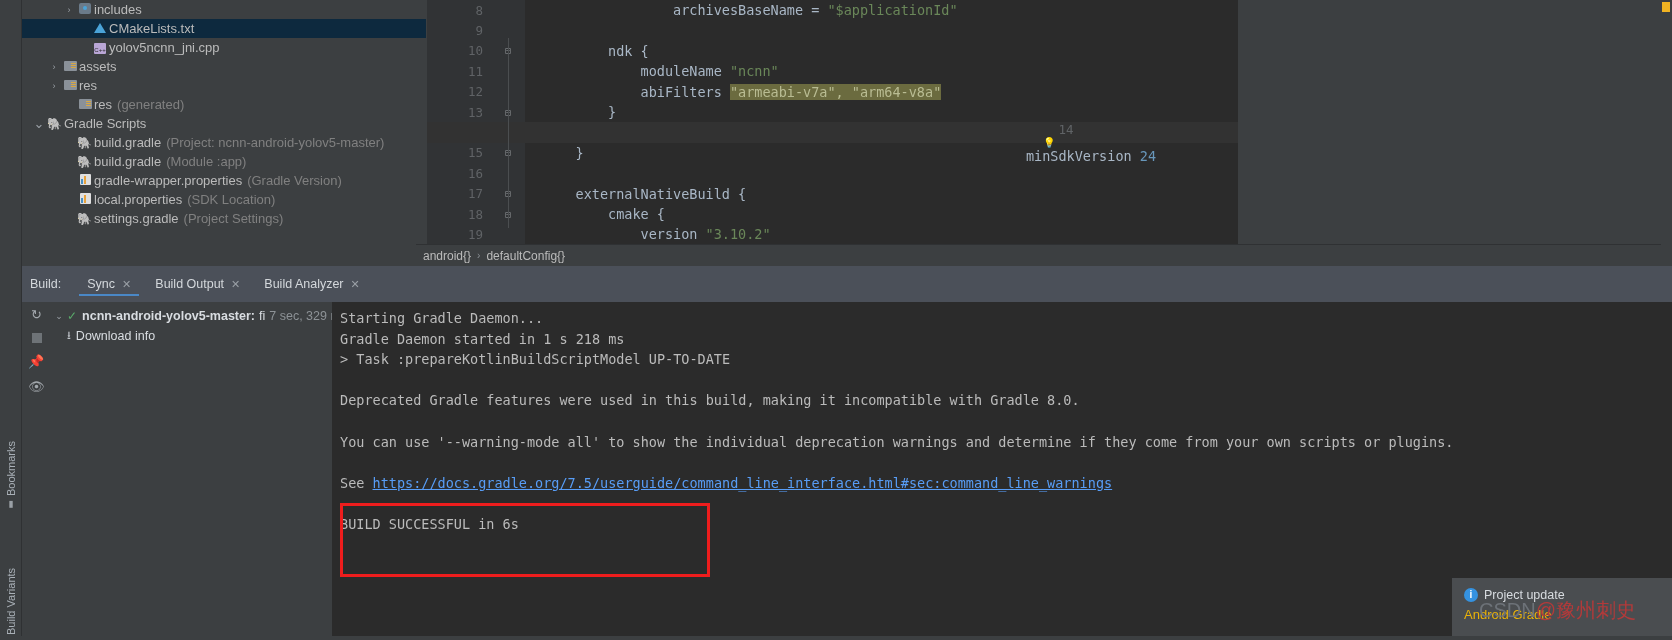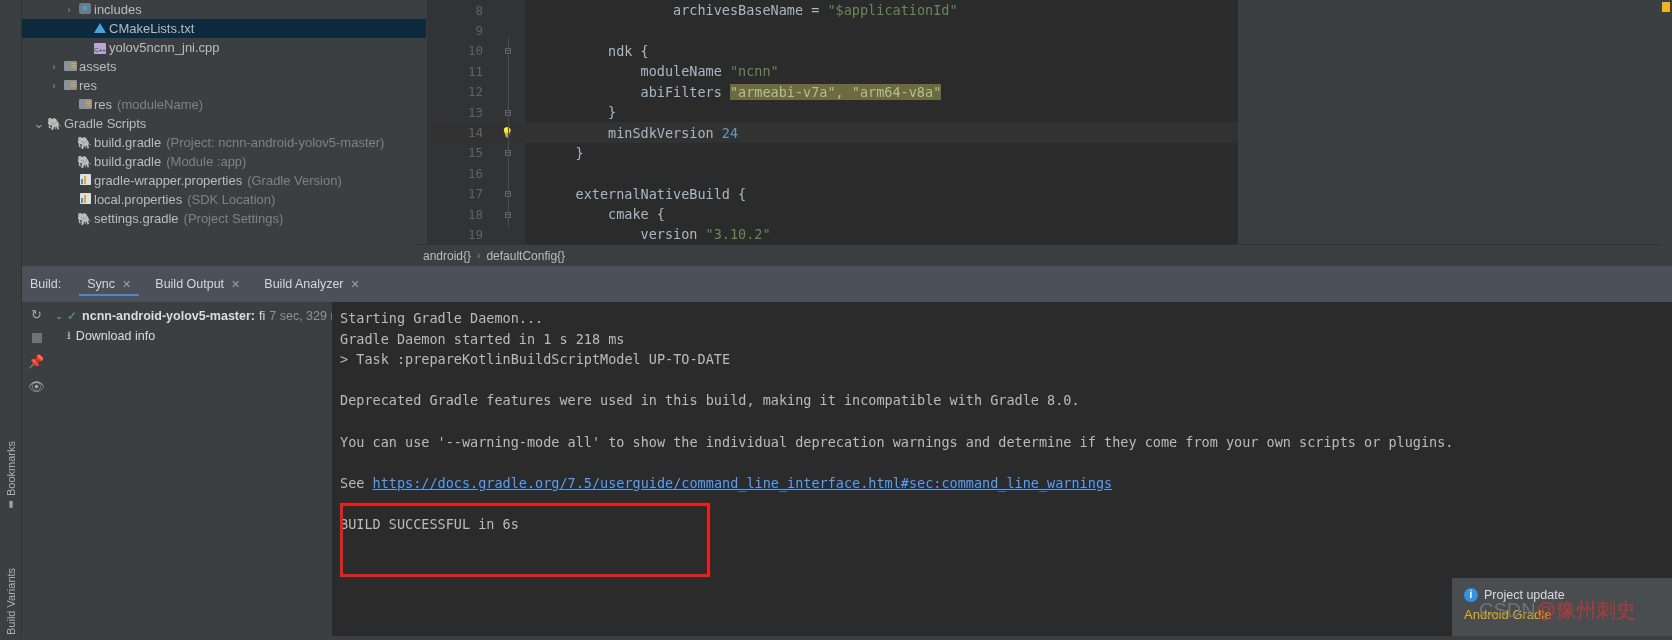--- a/index.html
+++ b/index.html
@@ -64,21 +64,21 @@
     background: #2b2b2b; overflow: hidden;
   }
   .gutter {
     position: absolute; left: 0; top: 0; width: 98px; height: 244px; background: #313335;
   }
   .code-area { position: absolute; left: 0; top: 0; width: 1245px; height: 244px; }
   .cline {
     position: relative; height: 20.4px; display: flex; align-items: center;
     font-family: "DejaVu Sans Mono", monospace; font-size: 13.5px; white-space: pre;
   }
-  .cline.hl { background: #323232; }
+  .cline.hl { background: #323232; flex-direction: column; }
   .lnum {
     width: 64px; flex: none; text-align: right; padding-right: 8px;
     color: #606366; font-size: 12.5px;
     font-family: "DejaVu Sans Mono", monospace;
   }
   .fold { width: 34px; flex: none; text-align: center; color: #7a7d80; font-size: 10px; position: relative; }
   .ctext { color: #a9b7c6; padding-left: 18px; }
   .k-str { color: #6a8759; }
   .k-num { color: #6897bb; }
   .k-hl  { background: #6b6b3f; color: #b9bc93; }
@@ -215,21 +215,21 @@
       </div>
       <div class="tree-row" style="padding-left: 25px;">
         <span class="tw">›</span>
         <span class="ticon"><span class="folder"></span></span>
         <span class="tlabel">res</span>
       </div>
       <div class="tree-row" style="padding-left: 40px;">
         <span class="tw"></span>
         <span class="ticon"><span class="folder"></span></span>
         <span class="tlabel">res</span>
-        <span class="tmeta">(moduleName)</span>
+        <span class="tmeta">(generated)</span>
       </div>
       <div class="tree-row" style="padding-left: 10px;">
         <span class="tw" style="font-size: 13px;">⌄</span>
         <span class="ticon elephant">🐘</span>
         <span class="tlabel">Gradle Scripts</span>
       </div>
       <div class="tree-row" style="padding-left: 40px;">
         <span class="tw"></span>
         <span class="ticon elephant">🐘</span>
         <span class="tlabel">build.gradle</span>

